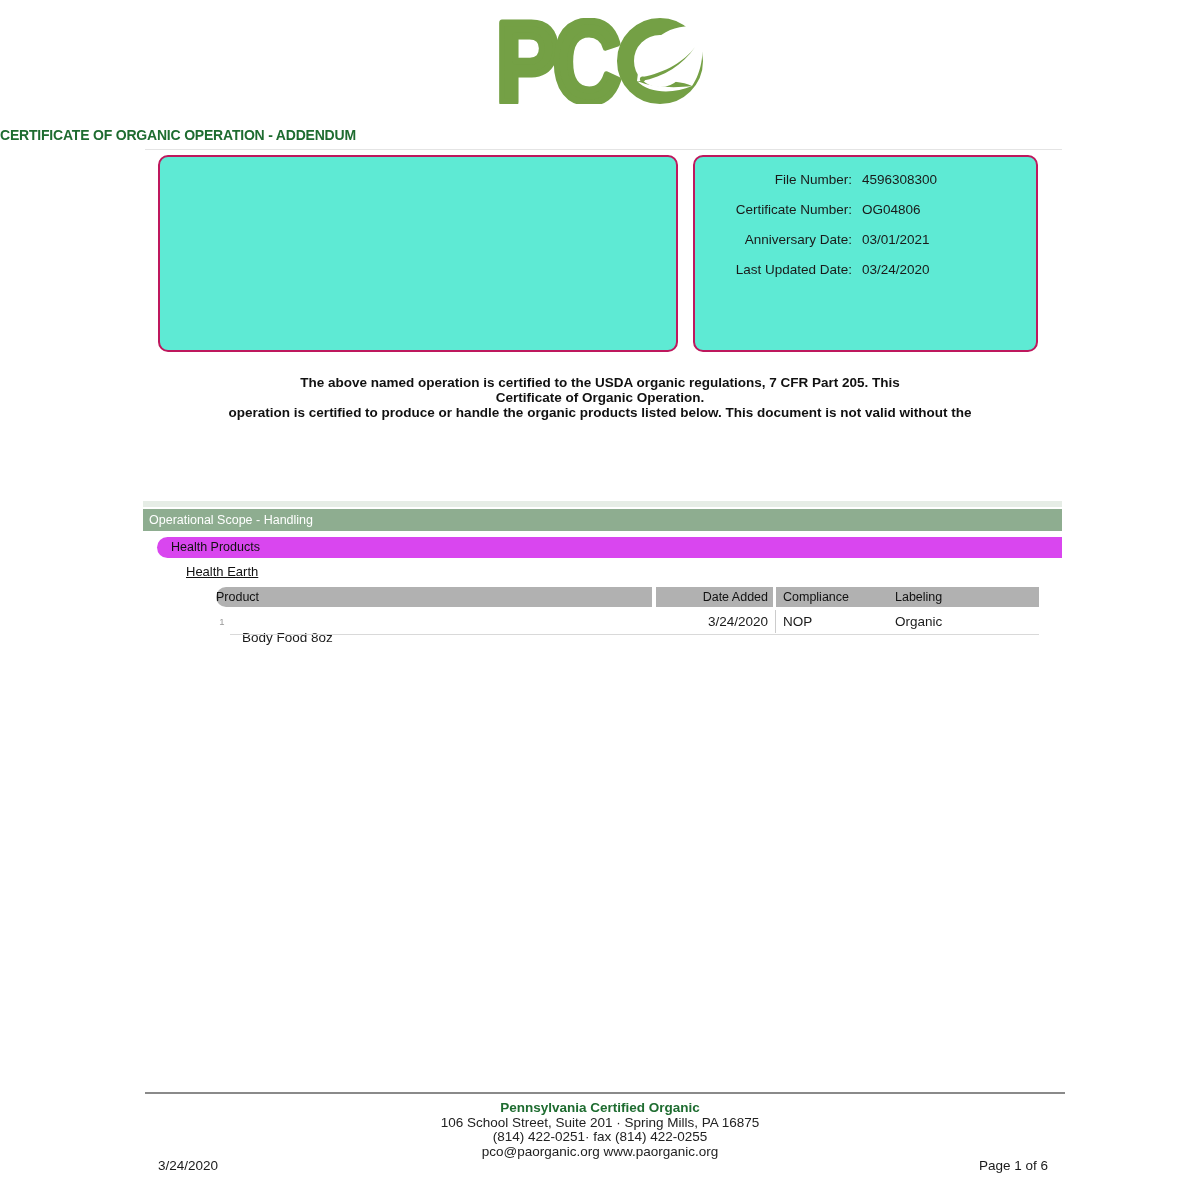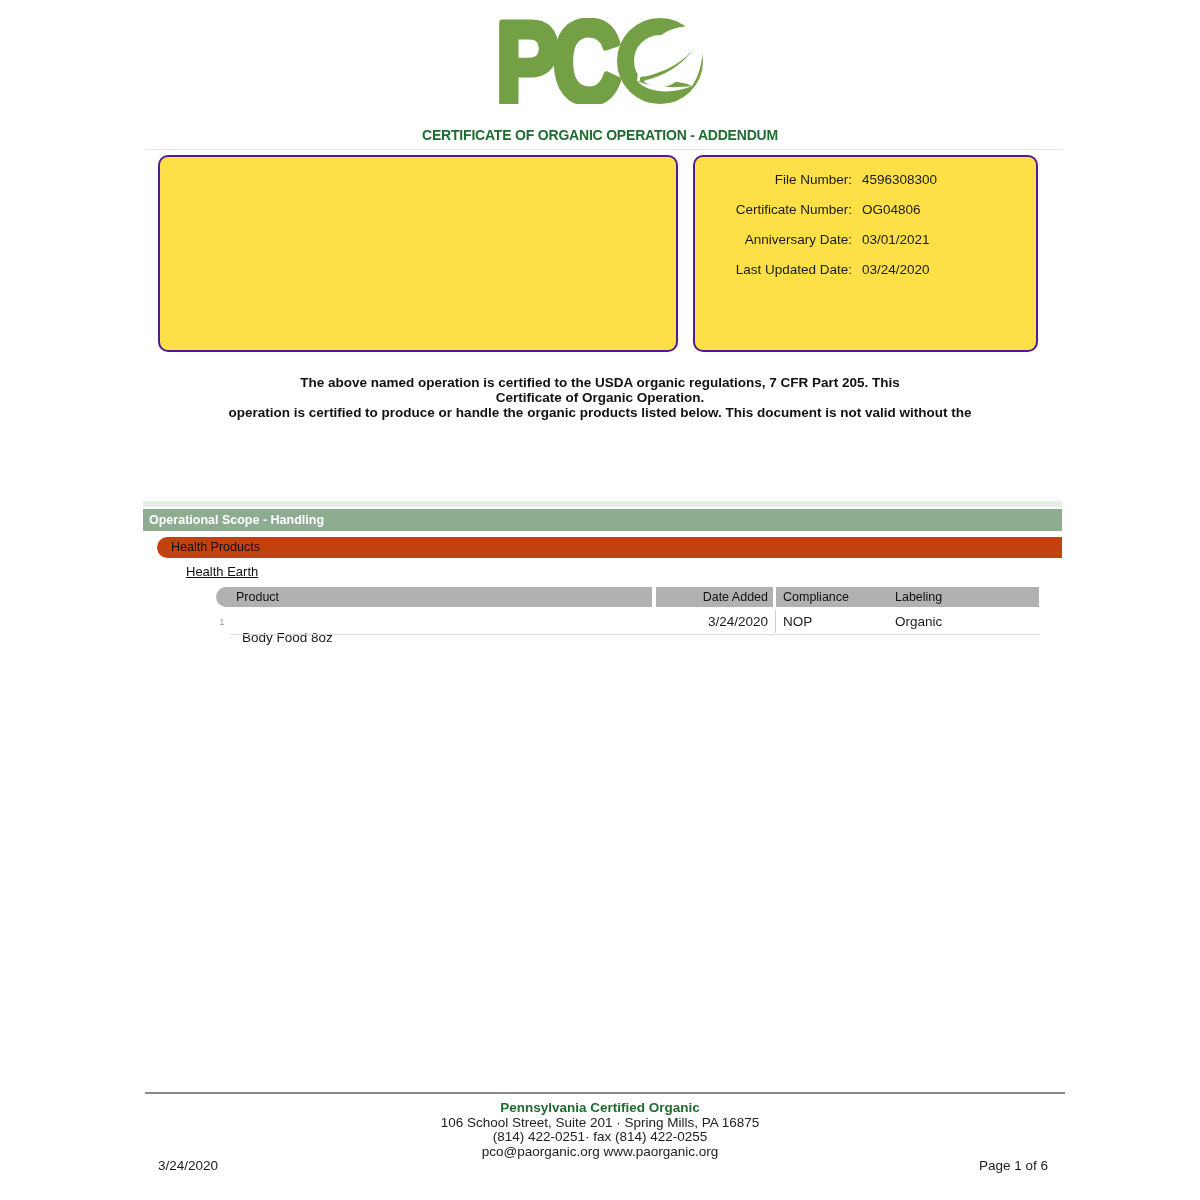--- a/index.html
+++ b/index.html
@@ -4,56 +4,56 @@
 <style>
   html,body{margin:0;padding:0;background:#fff;}
   .page{
     position:relative;width:1200px;height:1200px;background:#ffffff;
     font-family:"Liberation Sans","DejaVu Sans",sans-serif;color:#1a1a1a;overflow:hidden;
   }
   
   .logo{position:absolute;left:494px;top:18px;width:212px;height:86px;}
   
   .doc-title{
-    position:absolute;left:0;top:127px;width:1200px;text-align:center;
+    position:absolute;left:0;top:127px;width:1200px;text-align:left;
     font-size:14px;font-weight:bold;color:#1e6c30;letter-spacing:-0.2px;
   }
   .title-rule{position:absolute;left:145px;top:149px;width:917px;height:1px;background:#e4e4e4;}
   
-  .box{position:absolute;border:2px solid #4c1d95;border-radius:10px;background:#fde047;box-sizing:border-box;}
+  .box{position:absolute;border:2px solid #be185d;border-radius:10px;background:#5eead4;box-sizing:border-box;}
   .box-left{left:158px;top:155px;width:520px;height:197px;}
   .box-right{left:693px;top:155px;width:345px;height:197px;padding-top:14px;}
   .info-row{display:flex;align-items:baseline;margin-bottom:12px;line-height:18px;font-size:13.5px;}
   .info-label{width:157px;text-align:right;flex:0 0 157px;}
   .info-value{margin-left:10px;}
   
   .statement{
     position:absolute;left:0;top:375px;width:1200px;text-align:center;
     font-size:13.5px;font-weight:bold;line-height:15px;color:#111;
   }
   
   .pale-band{position:absolute;left:143px;top:501px;width:919px;height:6px;background:#e6ede6;}
   .scope-bar{
     position:absolute;left:143px;top:509px;width:919px;height:22px;background:#8ead90;
-    color:#ffffff;font-size:12.5px;font-weight:bold;line-height:22px;padding-left:6px;box-sizing:border-box;
+    color:#ffffff;font-size:12.5px;font-weight:normal;line-height:22px;padding-left:6px;box-sizing:border-box;
   }
   .category-bar{
-    position:absolute;left:157px;top:537px;width:905px;height:21px;background:#c2410c;
+    position:absolute;left:157px;top:537px;width:905px;height:21px;background:#d946ef;
     border-radius:11px 0 0 11px;font-size:12.5px;line-height:21px;padding-left:14px;box-sizing:border-box;color:#111;
   }
   .operation-name{
     position:absolute;left:186px;top:564px;font-size:13px;color:#111;
     text-decoration:underline;
   }
   
   .thead-seg{
     position:absolute;top:587px;height:20px;background:#b1b1b1;
     font-size:12.5px;line-height:20px;box-sizing:border-box;color:#111;
   }
-  .seg-product{left:216px;width:436px;border-radius:10px 0 0 10px;padding-left:20px;}
+  .seg-product{left:216px;width:436px;border-radius:10px 0 0 10px;}
   .seg-date{left:656px;width:117px;text-align:right;padding-right:5px;}
   .seg-comp{left:776px;width:263px;}
   .seg-comp .hdr-compliance{position:absolute;left:7px;top:0;}
   .seg-comp .hdr-labeling{position:absolute;left:119px;top:0;}
   .trow{position:absolute;top:610px;height:23px;width:1200px;font-size:13.5px;line-height:23px;}
   .cell-num{position:absolute;left:214px;width:16px;text-align:center;font-size:9.5px;color:#999;}
   .cell-product{position:absolute;left:242px;margin-top:16px;}
   .cell-date{position:absolute;left:656px;width:112px;text-align:right;}
   .row-vline{position:absolute;left:775px;top:610px;width:1px;height:23px;background:#cccccc;}
   .cell-comp{position:absolute;left:783px;}

